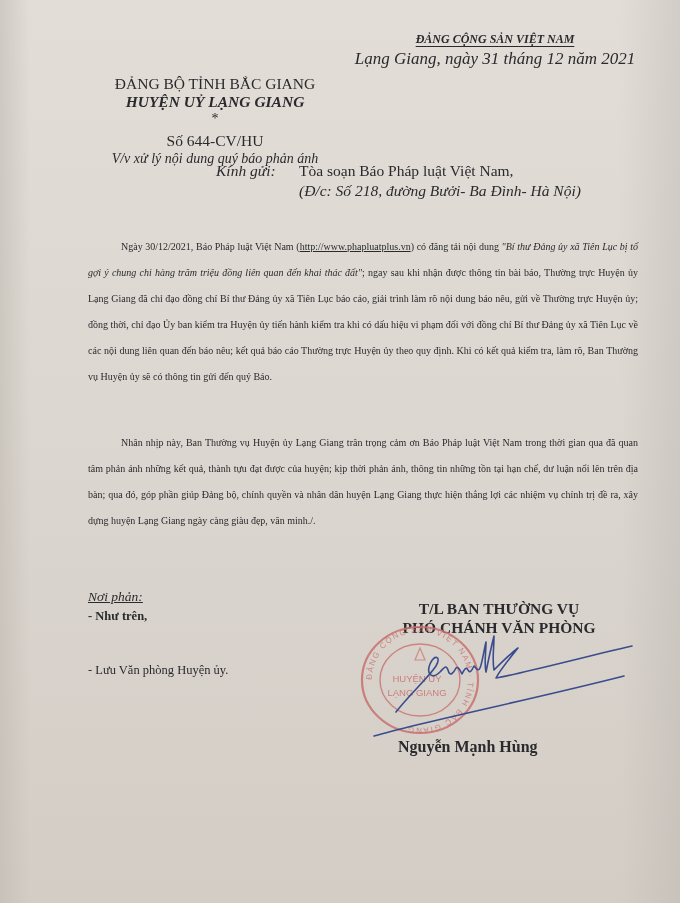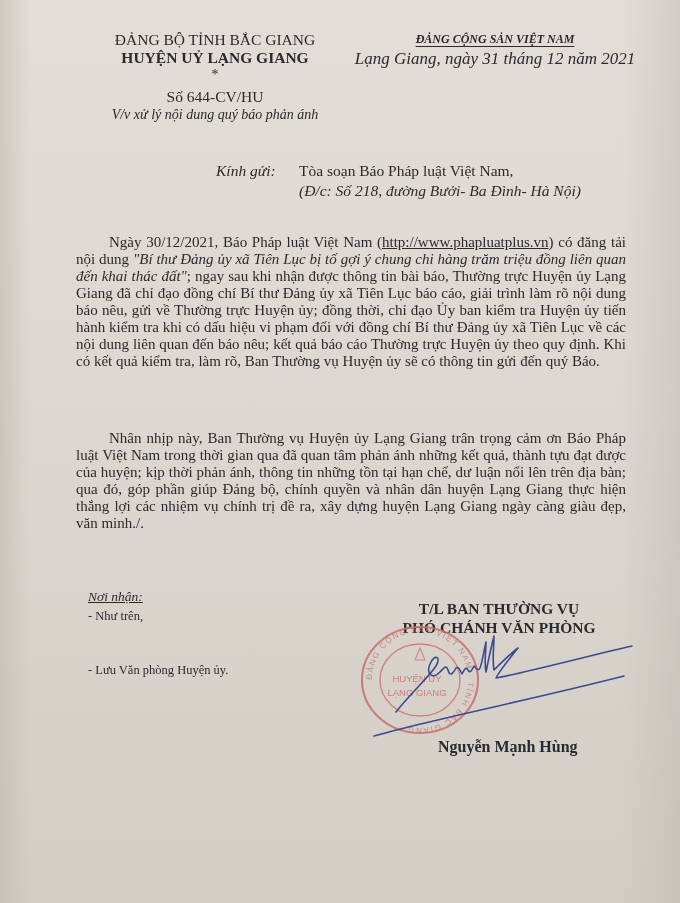--- a/index.html
+++ b/index.html
@@ -20,56 +20,56 @@
       background: linear-gradient(90deg, rgba(190,184,176,0.55), rgba(190,184,176,0));
     }
     .shade-r {
       position: absolute; right: 0; top: 0; width: 60px; height: 903px;
       background: linear-gradient(270deg, rgba(180,174,168,0.35), rgba(180,174,168,0));
     }
     .abs { position: absolute; white-space: nowrap; }
 
     
     .hl { position: absolute; left: 100px; top: 30px; width: 230px; text-align: center; }
-    .hl .l1 { font-size: 15.5px; letter-spacing: 0px; line-height: 19px; }
-    .hl .l2 { font-size: 15.5px; font-weight: bold; line-height: 18px; }
+    .hl .l1 { font-size: 15.5px; letter-spacing: 0px; line-height: 19px; margin-top: 44px; }
+    .hl .l2 { font-size: 15.5px; font-weight: bold; line-height: 18px; font-style: italic; }
     .hl .star { font-size: 14px; line-height: 12px; margin-top: 2px; }
     .hl .l3 { font-size: 15.5px; line-height: 20px; margin-top: 6px; }
     .hl .l4 { font-size: 14px; font-style: italic; line-height: 16px; }
 
     
     .hr { position: absolute; left: 350px; top: 30px; width: 290px; text-align: center; }
     .hr .r1 { font-size: 12px; font-weight: bold; line-height: 19px; text-decoration: underline; text-underline-offset: 3px; font-style: italic; }
     .hr .r2 { font-size: 17px; font-style: italic; line-height: 20px; }
 
     
     .kg-label { left: 216px; top: 162px; font-size: 15.5px; font-style: italic; }
     .kg-name  { left: 299px; top: 162px; font-size: 15.5px; }
     .kg-addr  { left: 299px; top: 182px; font-size: 15.5px; font-style: italic; }
 
     
     .body-text {
-      position: absolute; left: 76px; width: 550px;
-      font-size: 15px; line-height: 17px; text-align: justify;
+      position: absolute; left: 88px; width: 550px;
+      font-size: 10px; line-height: 26px; text-align: justify;
     }
     .body-text p { text-indent: 33px; }
     .p1 { top: 234px; }
     .p2 { top: 430px; }
     .it { font-style: italic; }
     .link { text-decoration: underline; }
 
     
     .nn-title { left: 88px; top: 589px; font-size: 13.5px; text-decoration: underline; font-style: italic; }
     .nn-item  { left: 88px; font-size: 12.5px; }
 
     
     .sig { position: absolute; left: 366px; top: 600px; width: 266px; text-align: center; }
     .sig .s1 { font-size: 15.5px; font-weight: bold; line-height: 18px; }
     .sig .s2 { font-size: 15.5px; line-height: 19px; font-weight: bold; }
-    .signer { left: 398px; top: 738px; font-size: 16px; font-weight: bold; margin-left: 40px; }
+    .signer { left: 398px; top: 738px; font-size: 16px; font-weight: bold; }
 
     .stamp { position: absolute; left: 355px; top: 624px; width: 130px; height: 112px; }
     .signature { position: absolute; left: 370px; top: 630px; width: 290px; height: 110px; }
   </style>
 </head>
 <body>
 
 <div class="page">
   <div class="shade-l"></div>
   <div class="shade-r"></div>
@@ -92,22 +92,22 @@
   <div class="abs kg-addr">(Đ/c: Số 218, đường Bưởi- Ba Đình- Hà Nội)</div>
 
   <div class="body-text p1">
     <p><span>Ngày 30/12/2021, Báo Pháp luật Việt Nam (</span><span class="link">http://www.phapluatplus.vn</span><span>) có đăng tải nội dung </span><span class="it">"Bí thư Đảng ủy xã Tiên Lục bị tố gợi ý chung chi hàng trăm triệu đồng liên quan đến khai thác đất"</span><span>; ngay sau khi nhận được thông tin bài báo, Thường trực Huyện ủy Lạng Giang đã chỉ đạo đồng chí Bí thư Đảng ủy xã Tiên Lục báo cáo, giải trình làm rõ nội dung báo nêu, gửi về Thường trực Huyện ủy; đồng thời, chỉ đạo Ủy ban kiểm tra Huyện ủy tiến hành kiểm tra khi có dấu hiệu vi phạm đối với đồng chí Bí thư Đảng ủy xã Tiên Lục về các nội dung liên quan đến báo nêu; kết quả báo cáo Thường trực Huyện ủy theo quy định. Khi có kết quả kiểm tra, làm rõ, Ban Thường vụ Huyện ủy sẽ có thông tin gửi đến quý Báo.</span></p>
   </div>
 
   <div class="body-text p2">
     <p>Nhân nhịp này, Ban Thường vụ Huyện ủy Lạng Giang trân trọng cảm ơn Báo Pháp luật Việt Nam trong thời gian qua đã quan tâm phản ánh những kết quả, thành tựu đạt được của huyện; kịp thời phản ánh, thông tin những tồn tại hạn chế, dư luận nổi lên trên địa bàn; qua đó, góp phần giúp Đảng bộ, chính quyền và nhân dân huyện Lạng Giang thực hiện thắng lợi các nhiệm vụ chính trị đề ra, xây dựng huyện Lạng Giang ngày càng giàu đẹp, văn minh./.</p>
   </div>
 
-  <div class="abs nn-title">Nơi nhận:</div>
-  <div class="abs nn-item" style="top:609px;">- Như trên,</div>
+  <div class="abs nn-title">Nơi phản:</div>
+  <div class="abs nn-item" style="top:609px;font-weight:bold;">- Như trên,</div>
   <div class="abs nn-item" style="top:627px;margin-top:36px;">- Lưu Văn phòng Huyện ủy.</div>
 
   <div class="sig">
     <div class="s1">T/L BAN THƯỜNG VỤ</div>
     <div class="s2">PHÓ CHÁNH VĂN PHÒNG</div>
   </div>
 
   <svg class="stamp" viewBox="0 0 130 112">
     <defs>
       <path id="ringPath" d="M 65 56 m -48 0 a 48 48 0 1 1 96 0 a 48 48 0 1 1 -96 0"></path>

